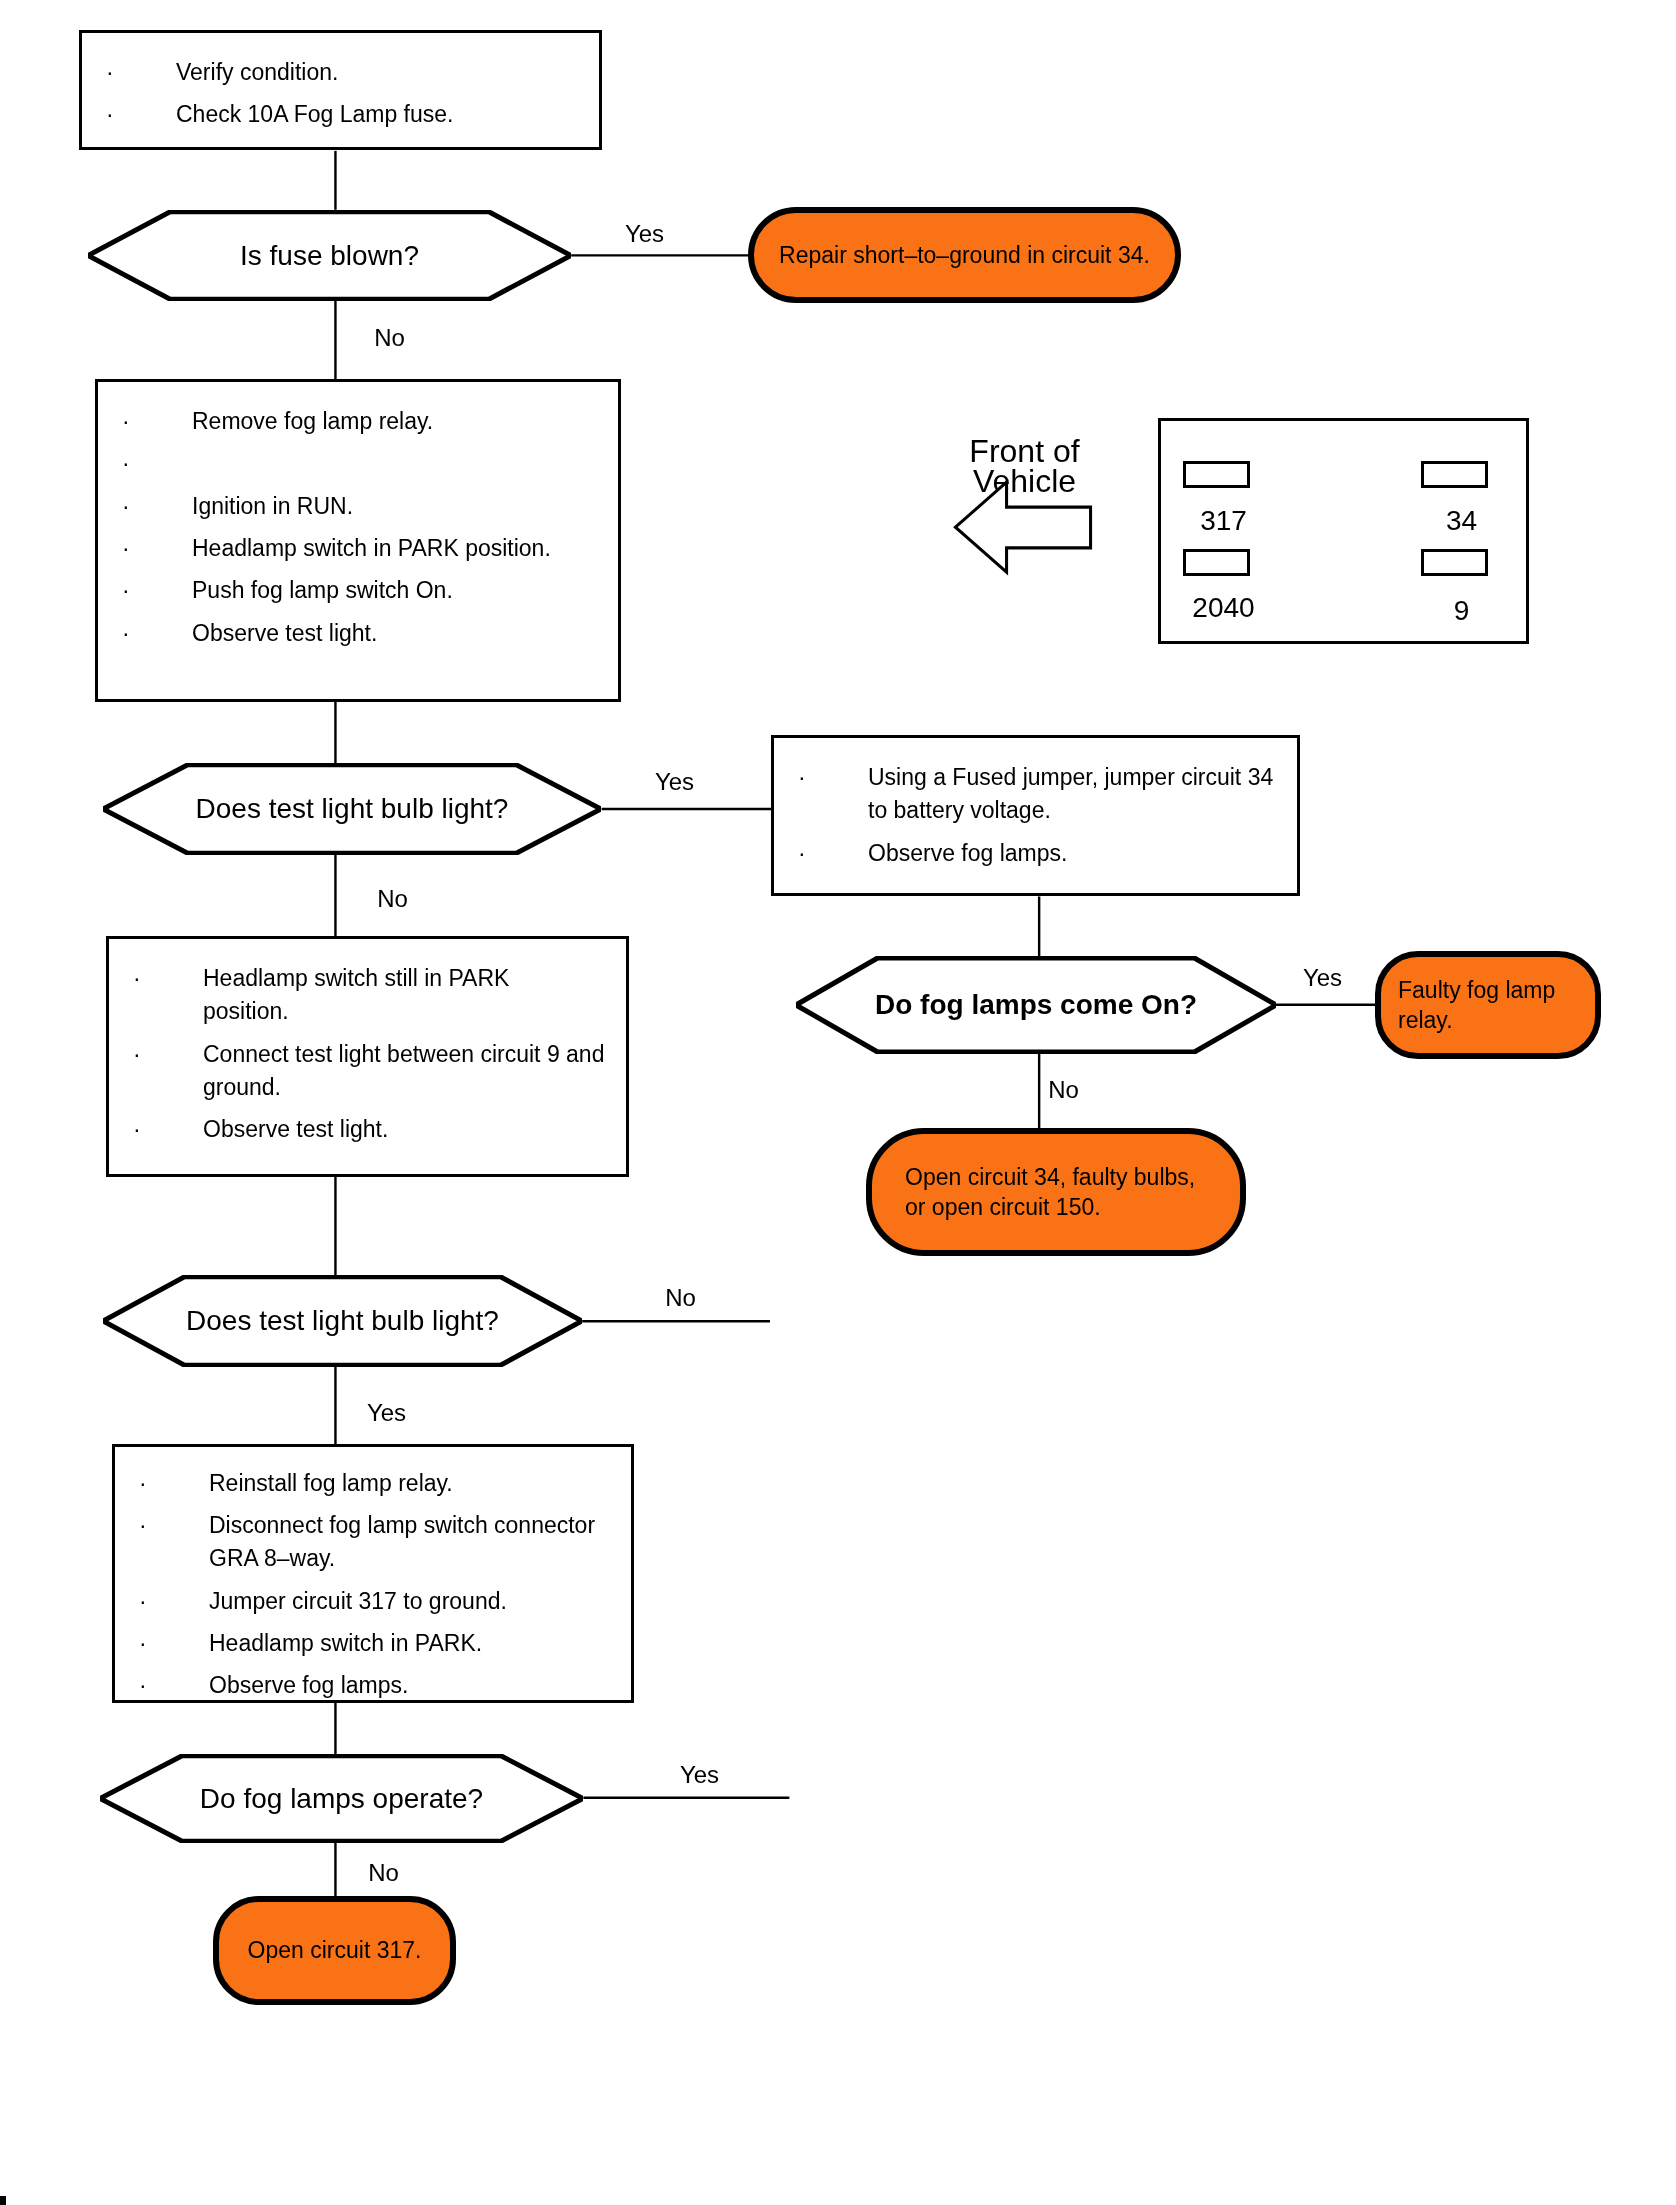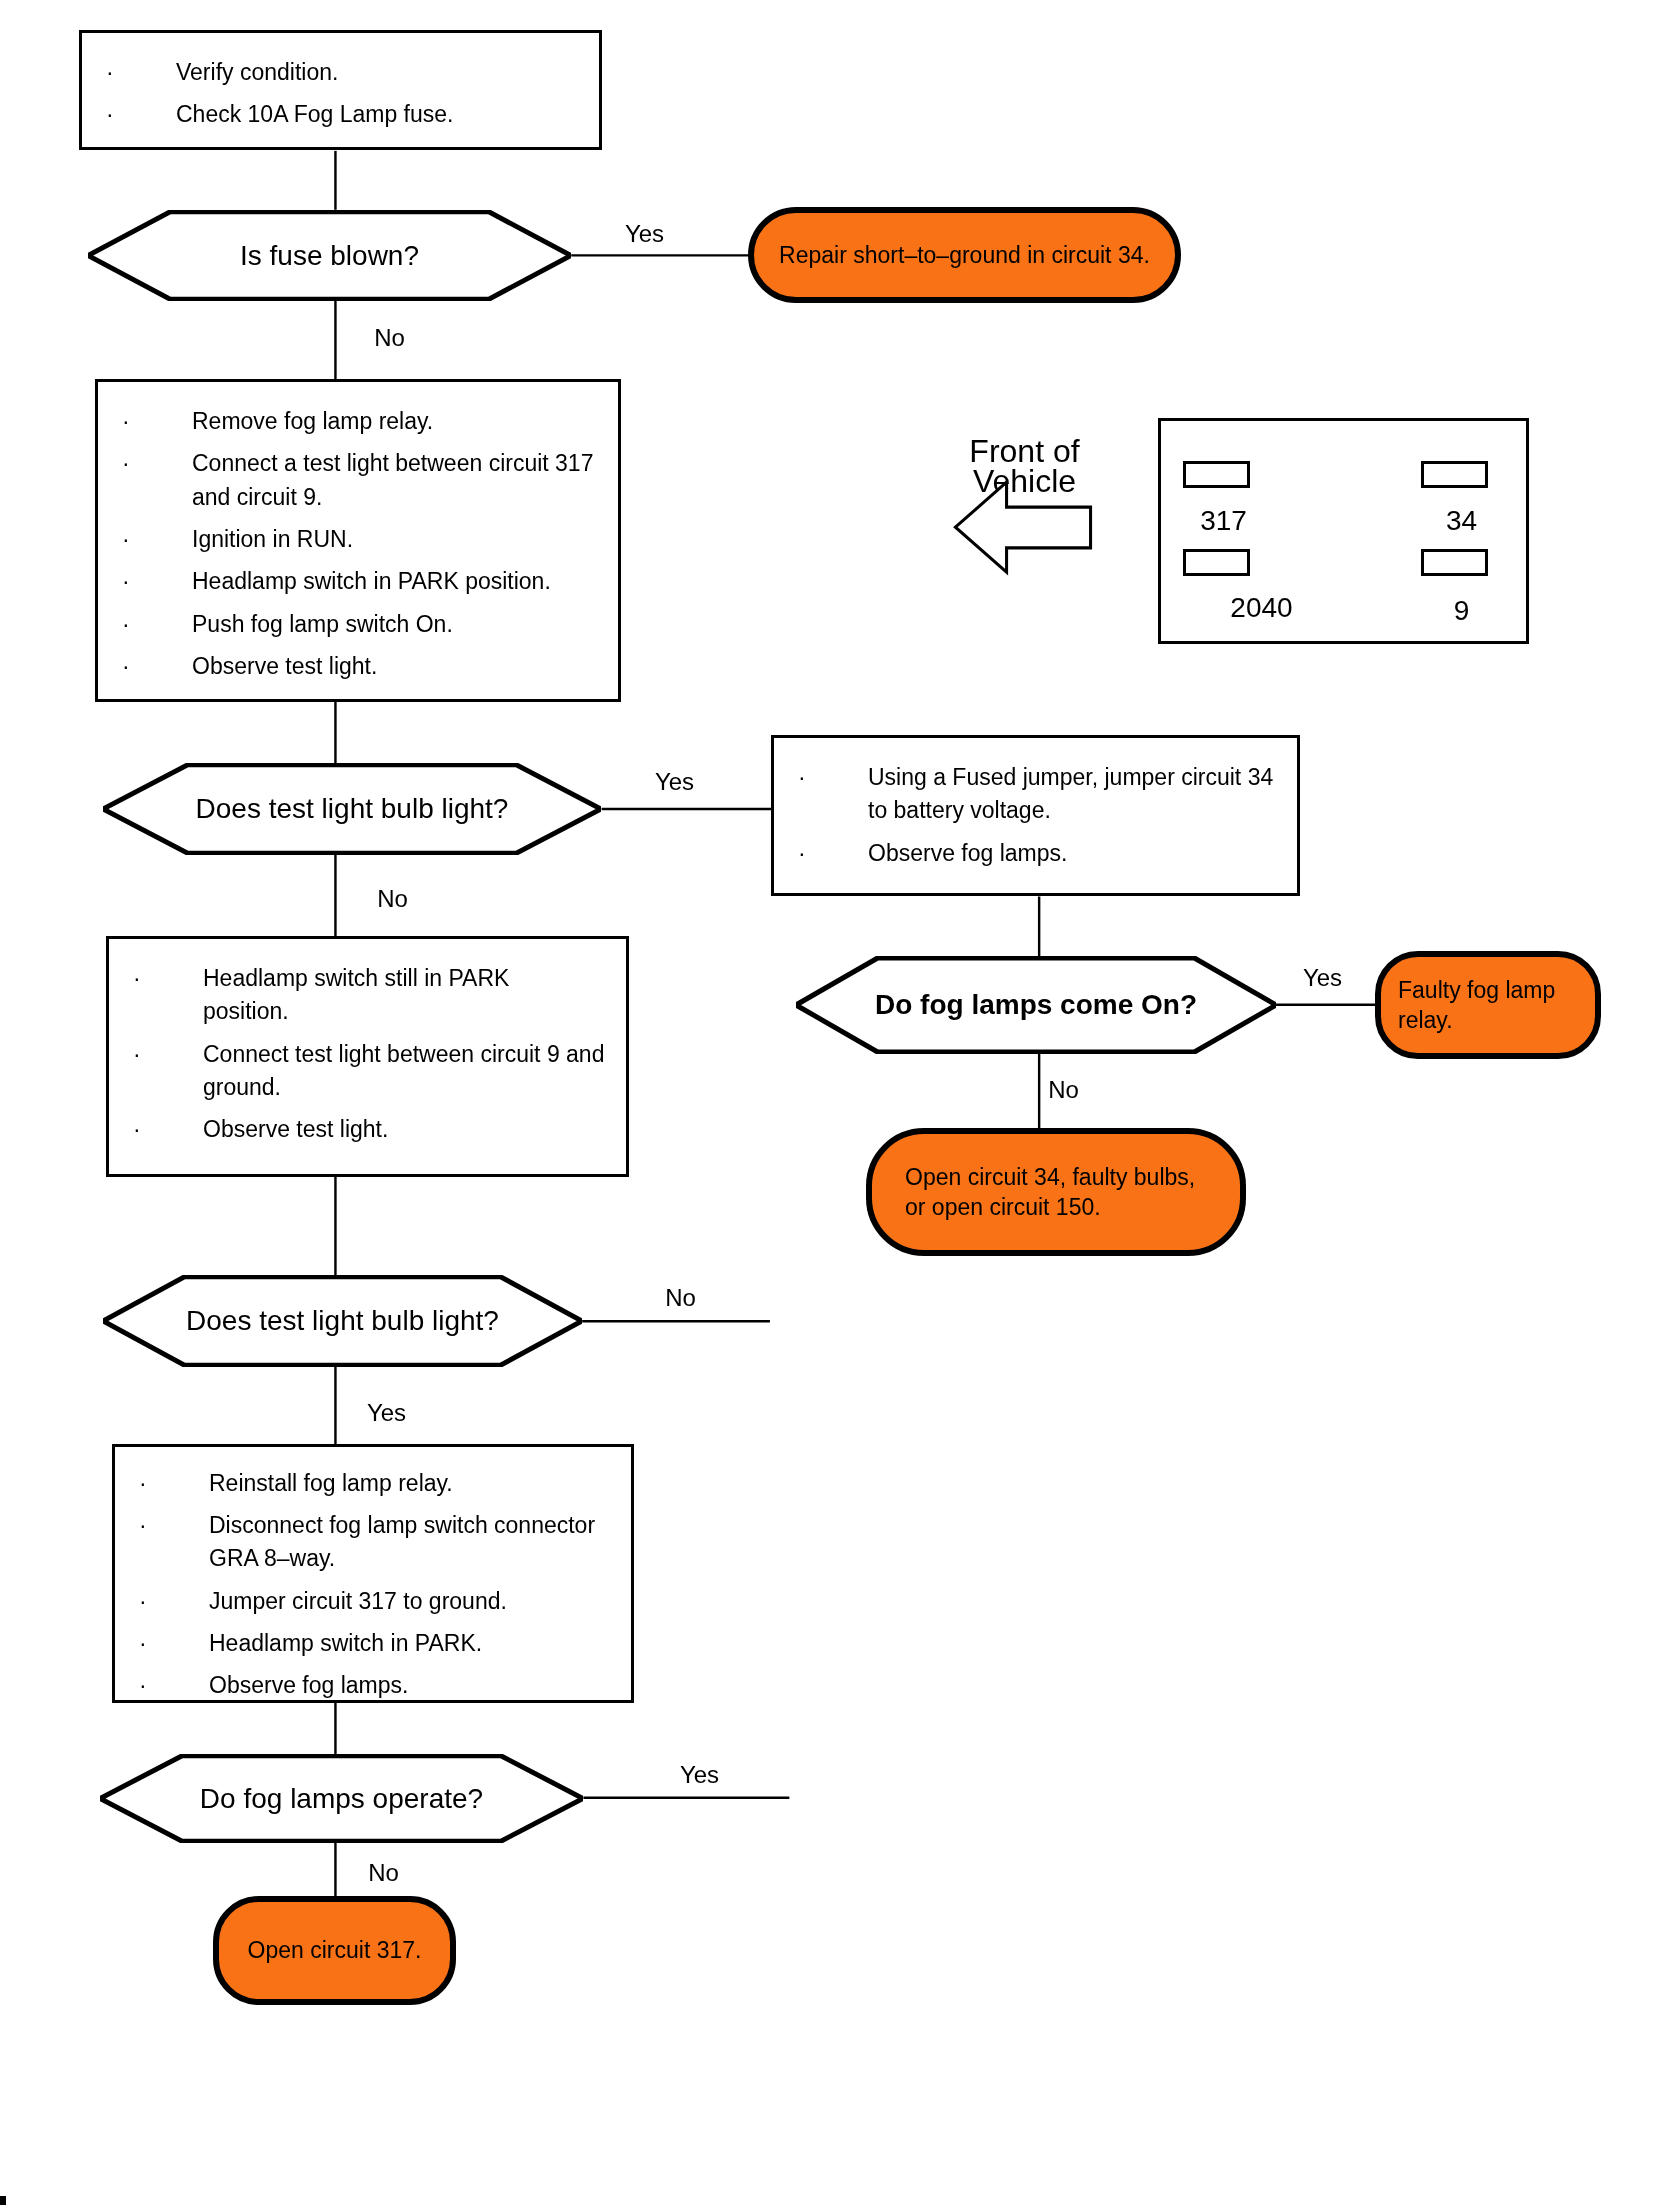--- a/index.html
+++ b/index.html
@@ -74,22 +74,21 @@
 
   <div class="abs edge-label" style="left:611px;top:219px;">Yes</div>
   <div class="abs edge-label" style="left:356px;top:323px;">No</div>
 
   <div class="abs oval center" style="left:748px;top:207px;width:433px;height:96px;">
     <span>Repair short–to–ground in circuit 34.</span>
   </div>
 
   <div class="abs pbox" style="left:95px;top:379px;width:526px;height:323px;">
     <div class="bi"><span class="dot">·</span><span>Remove fog lamp relay.</span></div>
-    <div class="bi"><span class="dot">·</span><span>Connect a test light between circuit 317
-and circuit 9.</span></div>
+    <div class="bi"><span class="dot">·</span></div>
     <div class="bi"><span class="dot">·</span><span>Ignition in RUN.</span></div>
     <div class="bi"><span class="dot">·</span><span>Headlamp switch in PARK position.</span></div>
     <div class="bi"><span class="dot">·</span><span>Push fog lamp switch On.</span></div>
     <div class="bi"><span class="dot">·</span><span>Observe test light.</span></div>
   </div>
 
   <div class="abs caption" style="left:924px;top:436px;width:201px;">Front of Vehicle</div>
 
   <div class="abs" style="left:953px;top:468px;width:140px;height:119px;">
     <svg viewBox="0 0 230 195" style="width:100%;height:100%;">
@@ -97,21 +96,21 @@
     </svg>
   </div>
 
   <div class="abs relay-box" style="left:1158px;top:418px;width:371px;height:226px;"></div>
   <div class="abs slot" style="left:1183px;top:461px;"></div>
   <div class="abs slot" style="left:1421px;top:461px;"></div>
   <div class="abs slot" style="left:1183px;top:549px;"></div>
   <div class="abs slot" style="left:1421px;top:549px;"></div>
   <div class="abs pin-label" style="left:1183px;top:506px;width:67px;">317</div>
   <div class="abs pin-label" style="left:1421px;top:506px;width:67px;">34</div>
-  <div class="abs pin-label" style="left:1209px;top:593px;width:91px;">2040</div>
+  <div class="abs pin-label" style="left:1171px;top:593px;width:91px;">2040</div>
   <div class="abs pin-label" style="left:1421px;top:596px;width:67px;">9</div>
 
   <div class="abs hex" style="left:103px;top:763px;width:498px;height:92px;">
     <svg viewBox="0 0 100 100" preserveAspectRatio="none">
       <polygon points="0,50 17,2 83,2 100,50 83,98 17,98" fill="#fff" stroke="#000" stroke-width="5" vector-effect="non-scaling-stroke"></polygon>
     </svg>
     <div class="qtext">Does test light bulb light?</div>
   </div>
 
   <div class="abs edge-label" style="left:641px;top:767px;">Yes</div>

